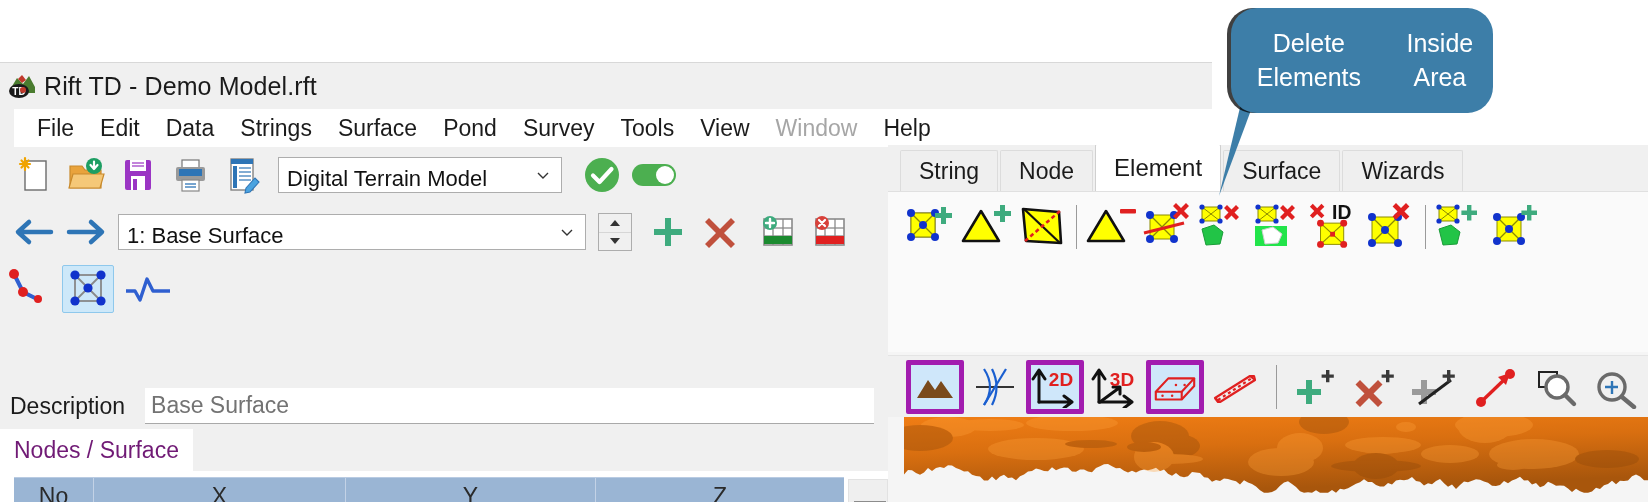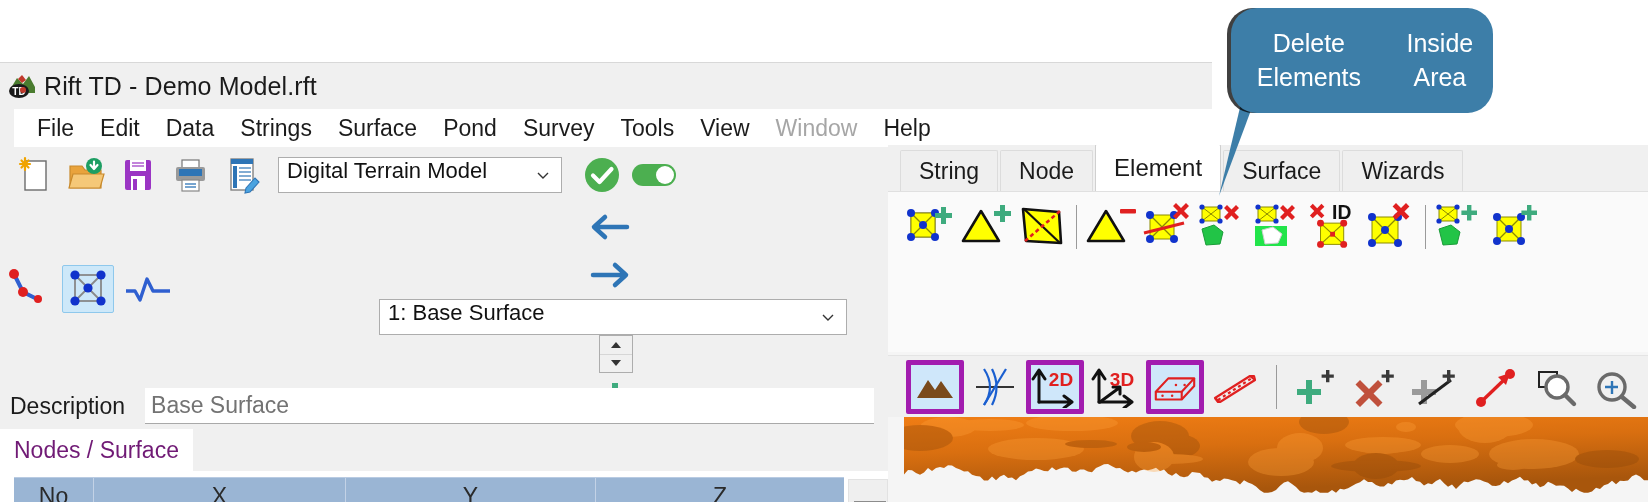--- a/index.html
+++ b/index.html
@@ -64,41 +64,41 @@
   .menu-item.disabled { color: #a6a6a6; }
 
   
   #toolbars {
     position: absolute; left: 0; top: 84px;
     width: 100%; height: 238px;
     background: #f0f0f0;
   }
   .tb-row { position: absolute; left: 0; width: 100%; display: flex; align-items: center; }
   #tb-row1 { top: 0; height: 56px; padding-left: 8px; box-sizing: border-box; }
-  #tb-row2 { top: 56px; height: 58px; padding-left: 8px; box-sizing: border-box; flex-direction: column; }
+  #tb-row2 { top: 56px; height: 58px; padding-left: 8px; box-sizing: border-box; }
   #tb-row3 { top: 114px; height: 56px; padding-left: 4px; box-sizing: border-box; }
 
   .tbtn {
     width: 52px; height: 48px;
     display: flex; align-items: center; justify-content: center;
     position: relative; flex: 0 0 auto;
   }
   .tbtn.sel {
     background: #cde8f9;
     border: 1px solid #8ec8ec;
     border-radius: 2px;
     box-sizing: border-box;
   }
 
   
   .combo {
     background: #ffffff;
     border: 1px solid #adadad;
     height: 36px;
-    display: flex; align-items: flex-start;
+    display: flex; align-items: flex-end;
     box-sizing: border-box;
     position: relative;
     flex: 0 0 auto;
   }
   .combo .val {
     font-size: 22px; color: #111; padding-left: 8px;
     white-space: nowrap; overflow: hidden;
   }
   .combo .chev {
     position: absolute; right: 10px; top: 50%;

